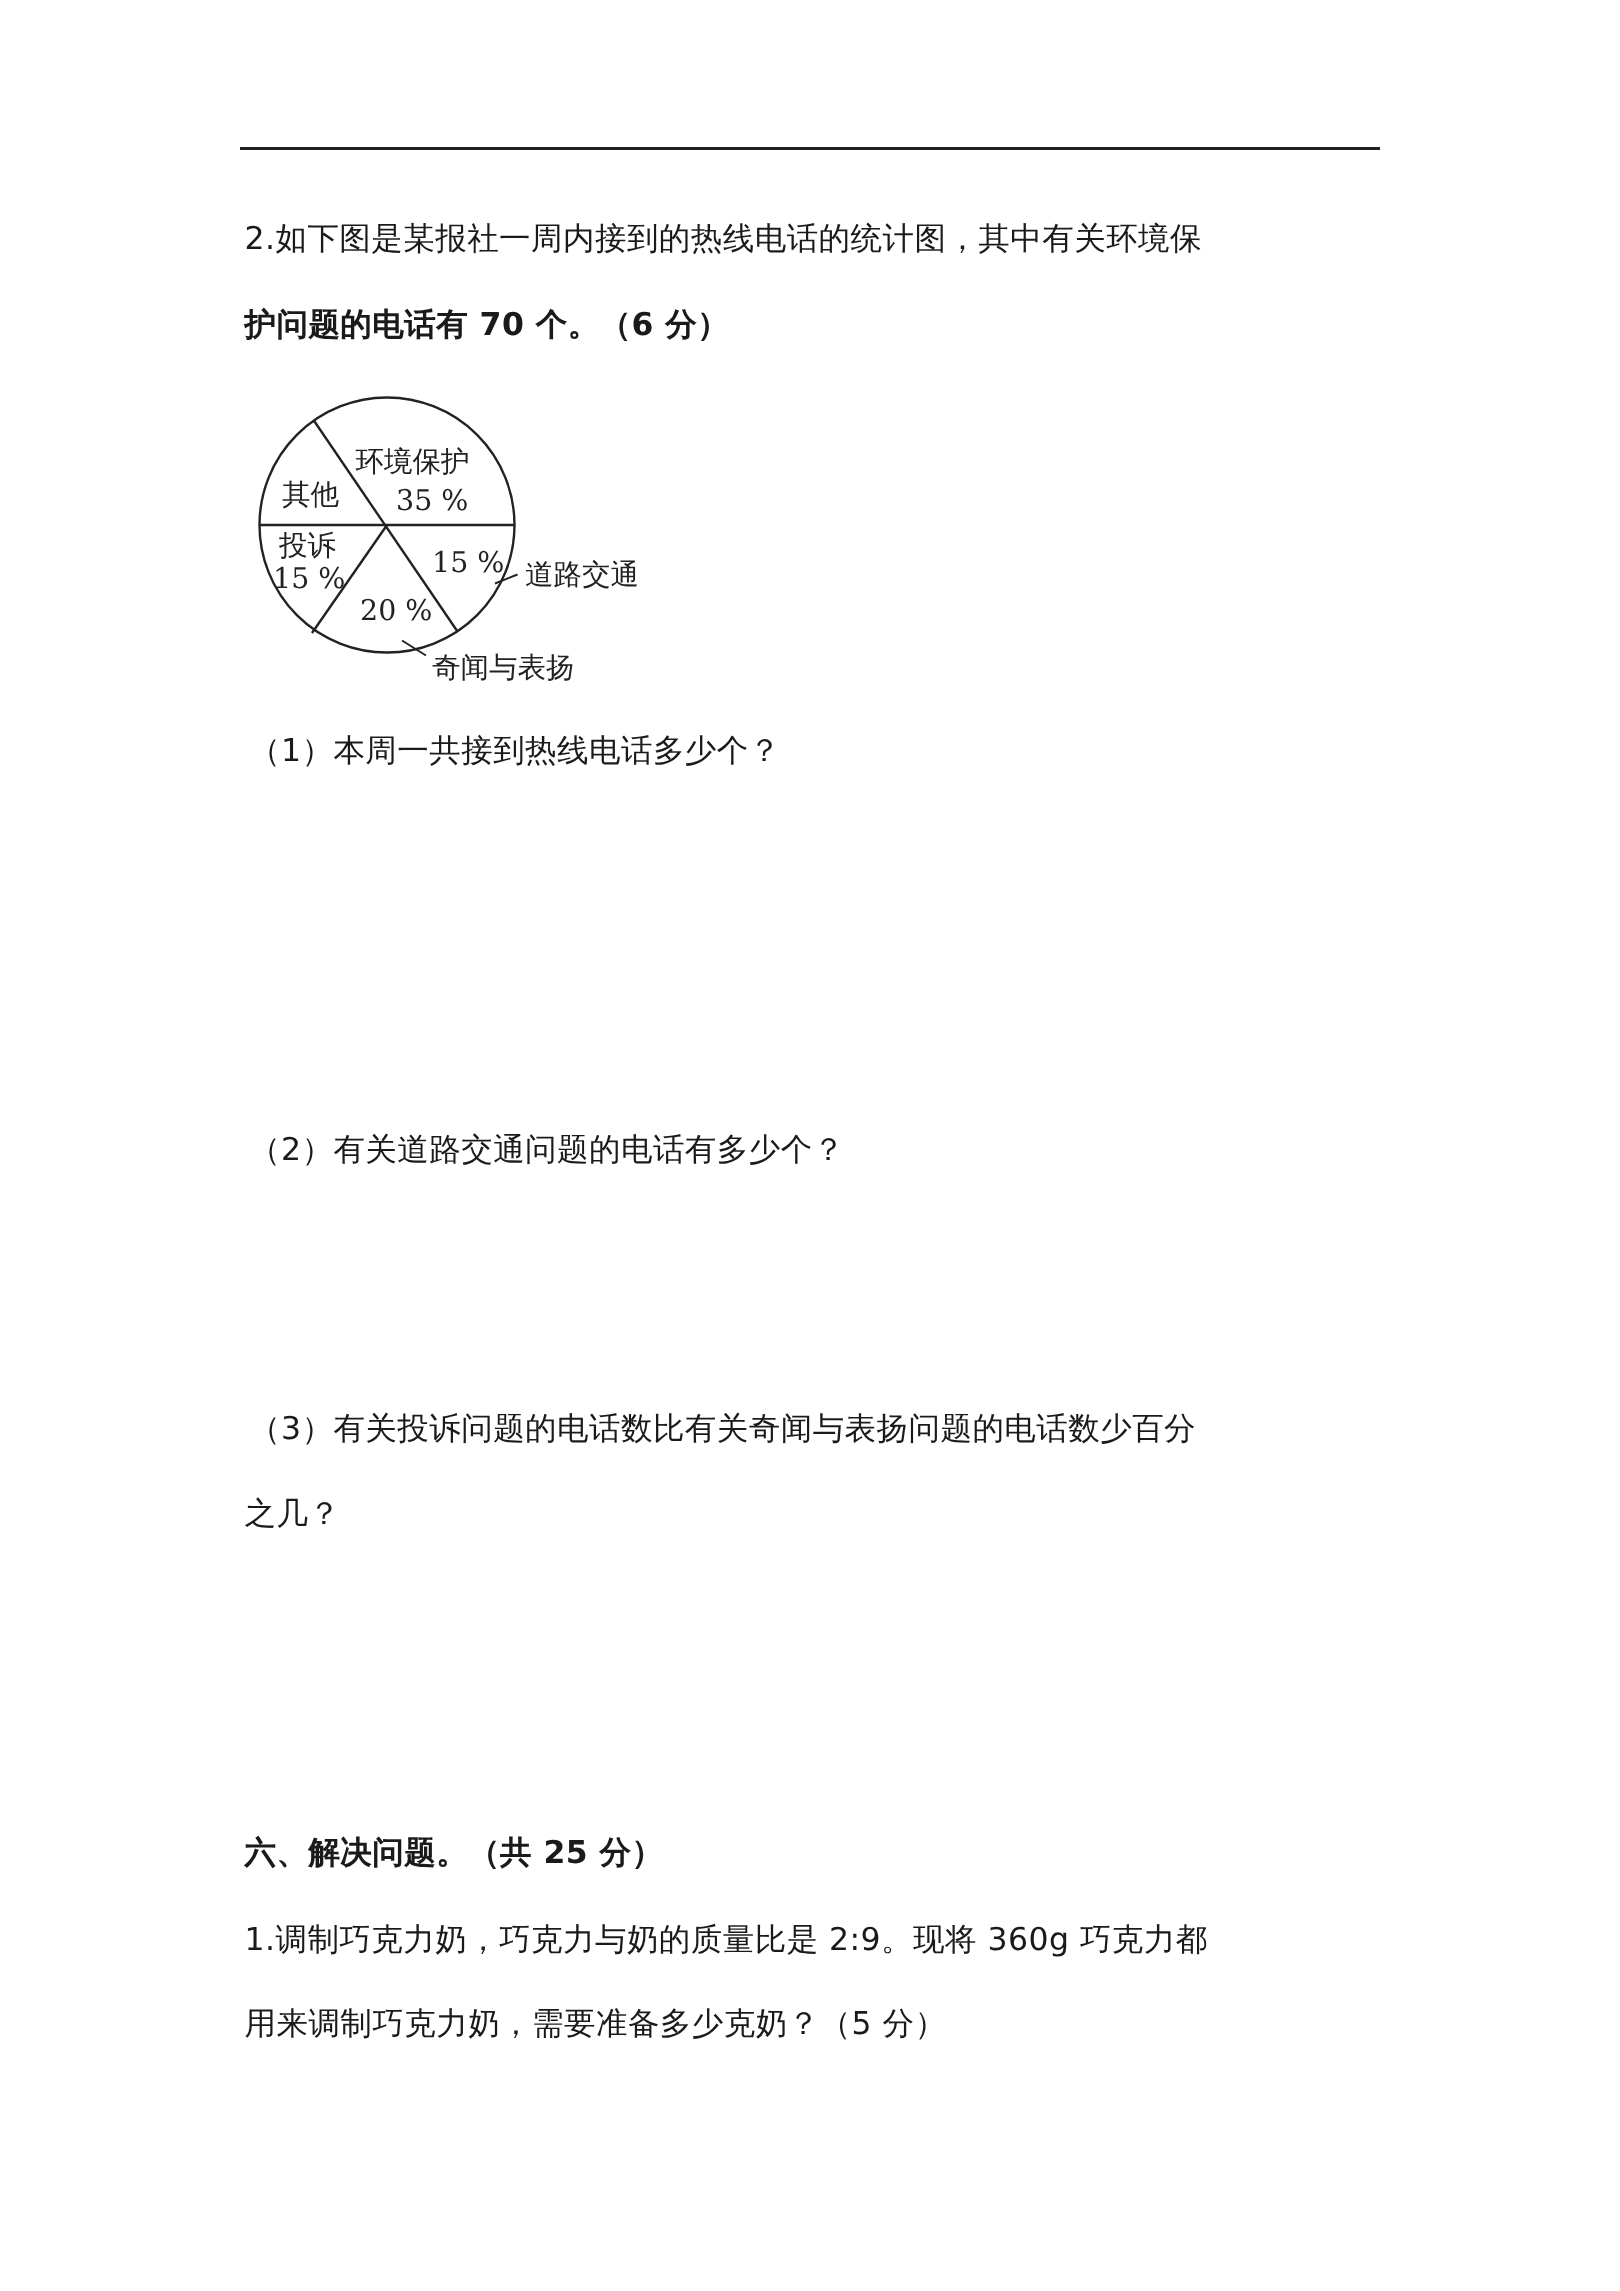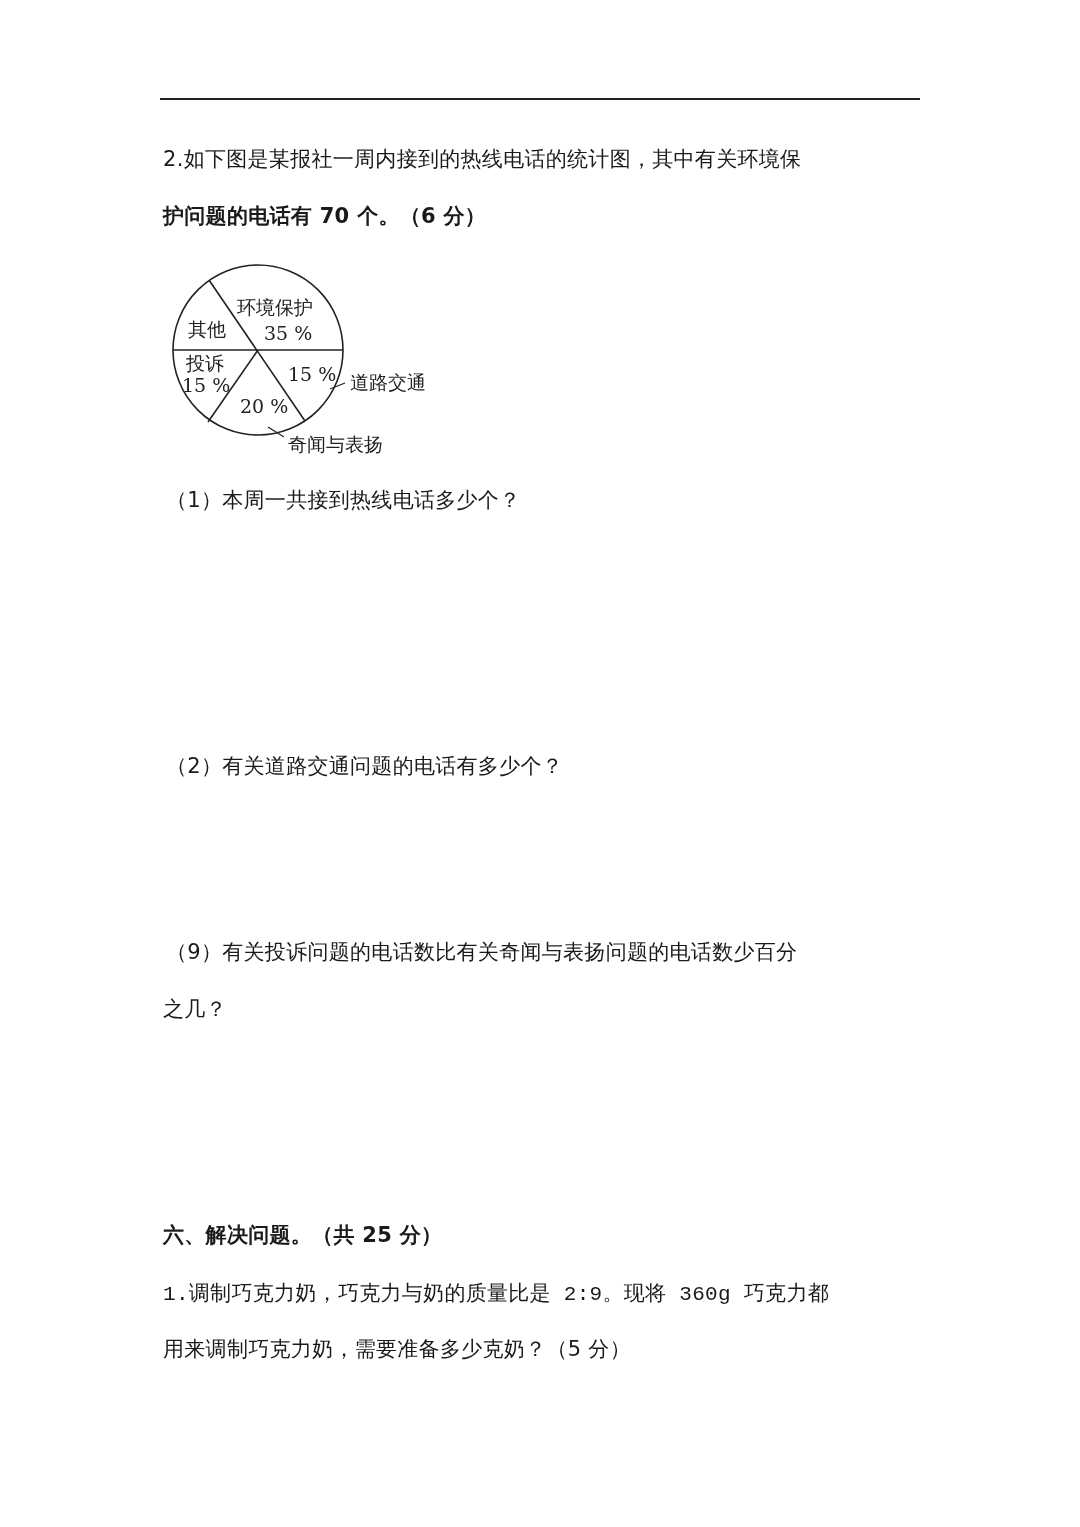--- a/index.html
+++ b/index.html
@@ -40,18 +40,18 @@
     <text x="22" y="137" font-size="19">15 %</text>
     <text x="128" y="126" font-size="19">15 %</text>
     <text x="190" y="134" font-size="19">道路交通</text>
     <text x="80" y="158" font-size="19">20 %</text>
     <text x="128" y="196" font-size="19">奇闻与表扬</text>
   </svg>
 </div>
 
 <div class="line" style="top:486px; left:166px;text-align:center;">（1）本周一共接到热线电话多少个？</div>
 <div class="line" style="top:752px; left:166px;">（2）有关道路交通问题的电话有多少个？</div>
-<div class="line" style="top:938px; left:166px;">（9）有关投诉问题的电话数比有关奇闻与表扬问题的电话数少百分</div>
+<div class="line" style="top:938px; left:166px;">（3）有关投诉问题的电话数比有关奇闻与表扬问题的电话数少百分</div>
 <div class="line" style="top:995px;text-align:right;">之几？</div>
 
 <div class="line bold" style="top:1221px;">六、解决问题。（共 25 分）</div>
-<div class="line" style="top:1279px;font-family:Liberation Mono, monospace;">1.调制巧克力奶，巧克力与奶的质量比是 2:9。现将 360g 巧克力都</div>
+<div class="line" style="top:1279px;">1.调制巧克力奶，巧克力与奶的质量比是 2:9。现将 360g 巧克力都</div>
 <div class="line" style="top:1335px;">用来调制巧克力奶，需要准备多少克奶？（5 分）</div>
 
 </body></html>

